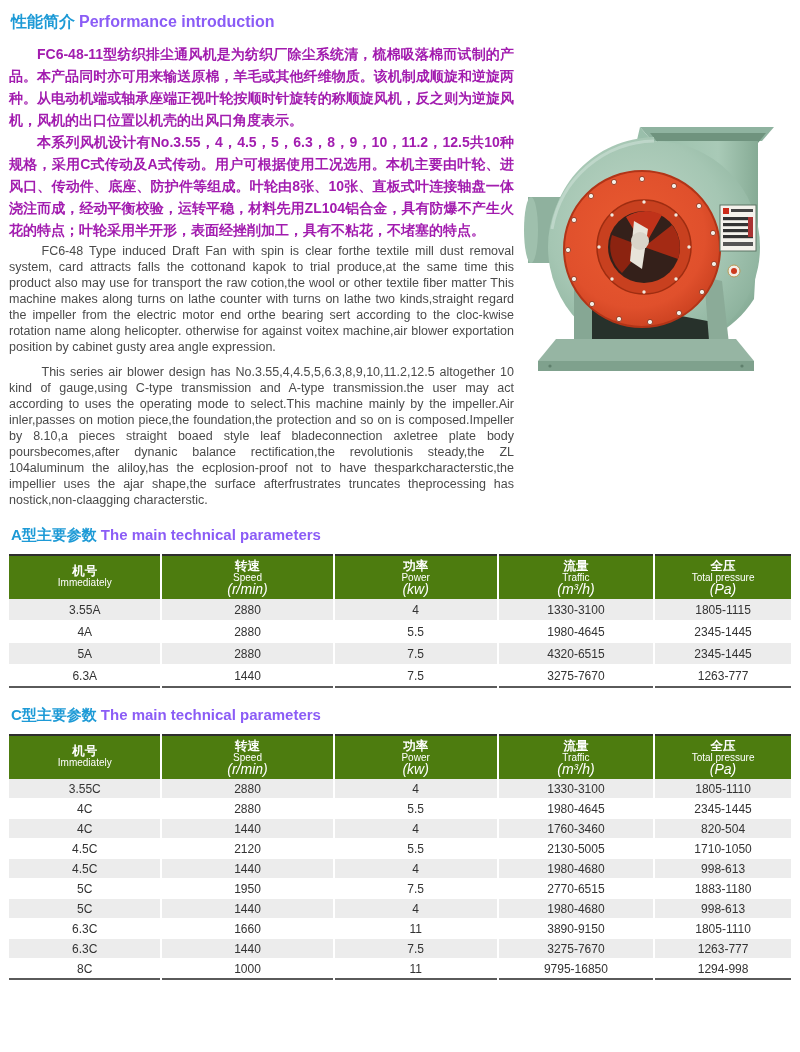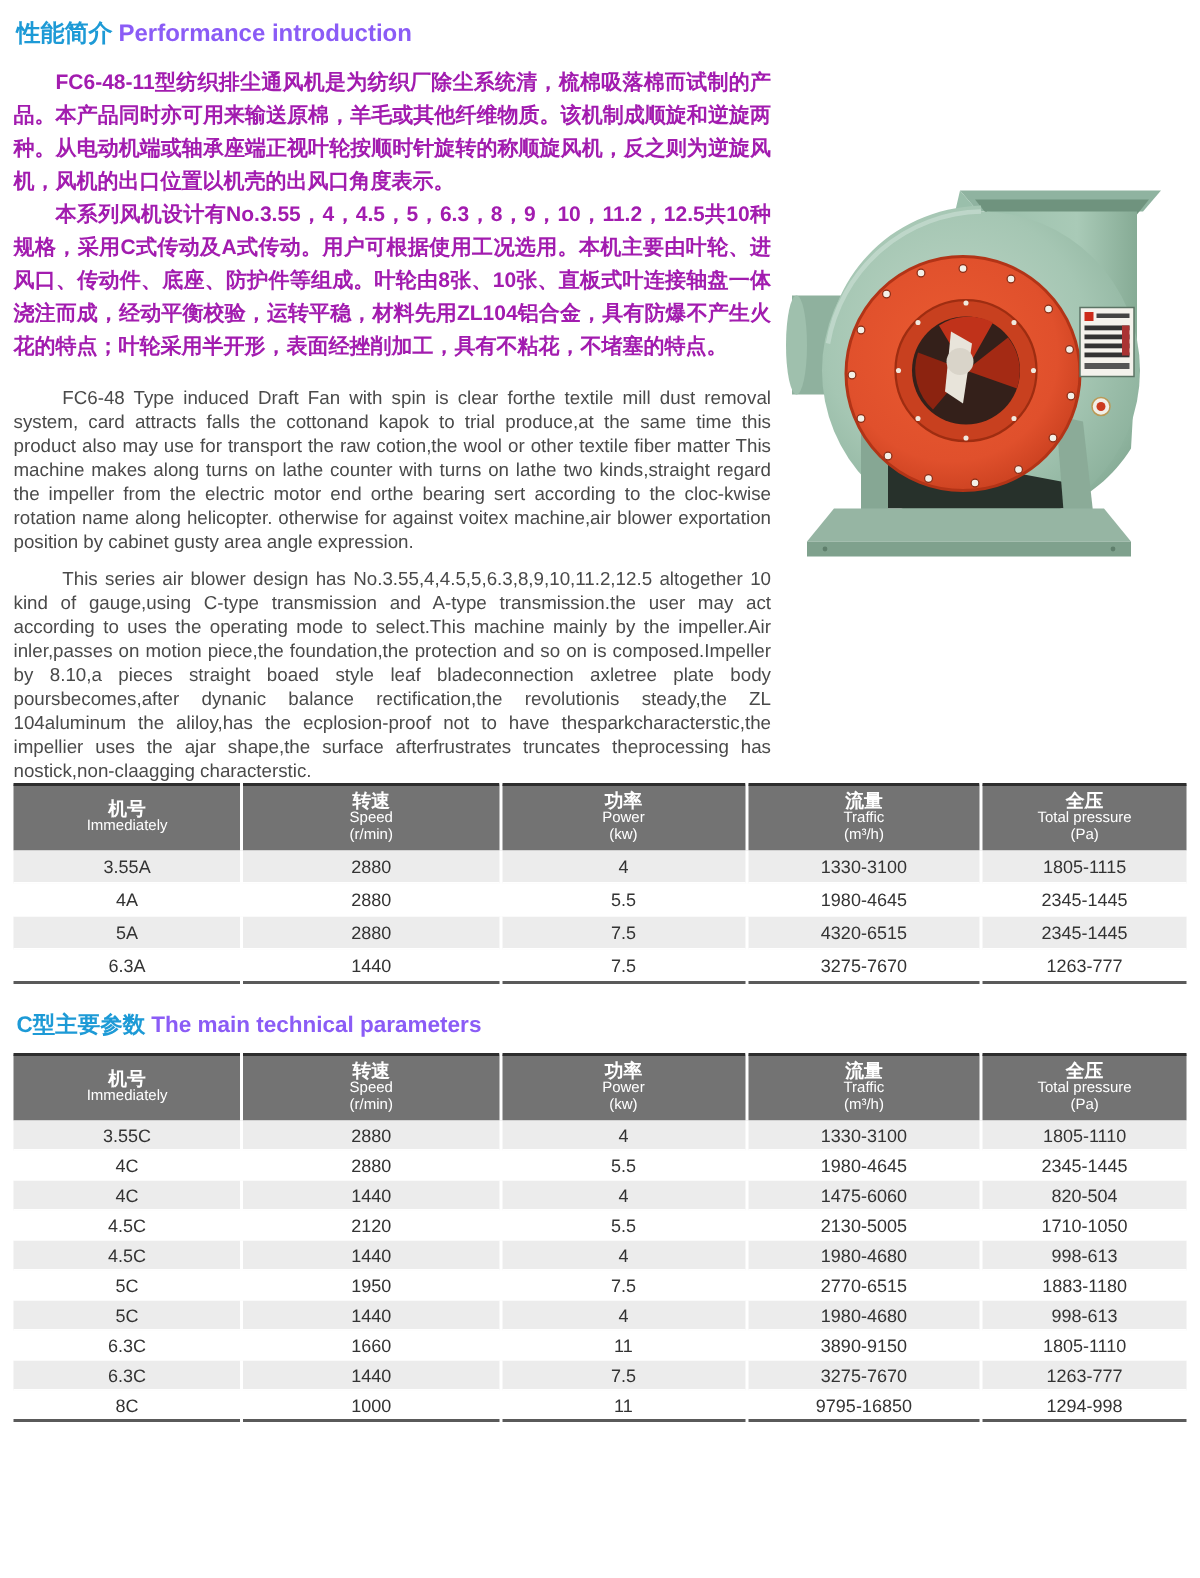--- a/index.html
+++ b/index.html
@@ -23,39 +23,39 @@
   .text-col { width: 505px; flex: 0 0 505px; }
   .img-col { flex: 1; display: flex; justify-content: center; }
   .zh-para {
     font-size: 14px; line-height: 22px; text-indent: 2em;
     color: #a21caf; font-weight: bold; text-align: justify;
   }
   .en-para {
     font-size: 12.5px; line-height: 16px; text-indent: 2.6em;
     color: #4a4a4a; text-align: justify;
   }
-  .en-para.first { margin-top: 16px; }
+  .en-para.first { margin-top: 2px; }
   .en-para + .en-para { margin-top: 9px; }
 
   .fan-figure { margin-top: 66px; }
 
   
   table.params {
     width: 100%; border-collapse: collapse; table-layout: fixed;
     border-bottom: 2px solid #5a5a5a;
   }
-  table.params thead tr { background: #737373; border-top: 2px solid #2e2e2e; }
+  table.params thead tr { background: #4d7c0f; border-top: 2px solid #2e2e2e; }
   table.params th {
     color: #ffffff; font-weight: normal; vertical-align: middle;
     padding: 4px 2px 5px 2px; line-height: 11px;
   }
   table.params th + th, table.params td + td { border-left: 2px solid #ffffff; }
   table.params th .h-zh { font-size: 12.5px; font-weight: bold; line-height: 13px; }
   table.params th .h-en { font-size: 10px; line-height: 10.5px; }
-  table.params th .h-unit { font-size: 10px; line-height: 10.5px; }
+  table.params th .h-unit { font-size: 14px; line-height: 10.5px; font-style: italic; }
   table.params td {
     text-align: center; font-size: 12px; color: #333;
     border-bottom: 1px solid #ffffff;
   }
   table.params tbody tr:nth-child(odd) { background: #ececec; }
   table.params tbody tr:nth-child(even) { background: #ffffff; }
   #table-a td { padding: 3.5px 2px; }
   #table-c td { padding: 2.5px 2px; }
   col.c1 { width: 19.5%; } col.c2 { width: 22%; } col.c3 { width: 21%; }
   col.c4 { width: 20%; } col.c5 { width: 17.5%; }
@@ -189,20 +189,23 @@
           <g>
             <circle cx="212" cy="162" r="6" fill="#f2efe8" stroke="#b95" stroke-width="1"></circle>
             <circle cx="212" cy="162" r="3" fill="#cc3b1f"></circle>
           </g>
         </svg>
       </div>
     </div>
   </section>
 
   <section>
+    <h3 class="sec-title tbl">
+      <span class="zh">A型主要参数</span><span class="en">The main technical parameters</span>
+    </h3>
     <table class="params" id="table-a">
         <colgroup>
           <col class="c1">
           <col class="c2">
           <col class="c3">
           <col class="c4">
           <col class="c5">
         </colgroup>
         <thead>
           <tr>
@@ -317,21 +320,21 @@
             <td>4C</td>
             <td>2880</td>
             <td>5.5</td>
             <td>1980-4645</td>
             <td>2345-1445</td>
           </tr>
           <tr>
             <td>4C</td>
             <td>1440</td>
             <td>4</td>
-            <td>1475-6060</td>
+            <td>1760-3460</td>
             <td>820-504</td>
           </tr>
           <tr>
             <td>4.5C</td>
             <td>2120</td>
             <td>5.5</td>
             <td>2130-5005</td>
             <td>1710-1050</td>
           </tr>
           <tr>

